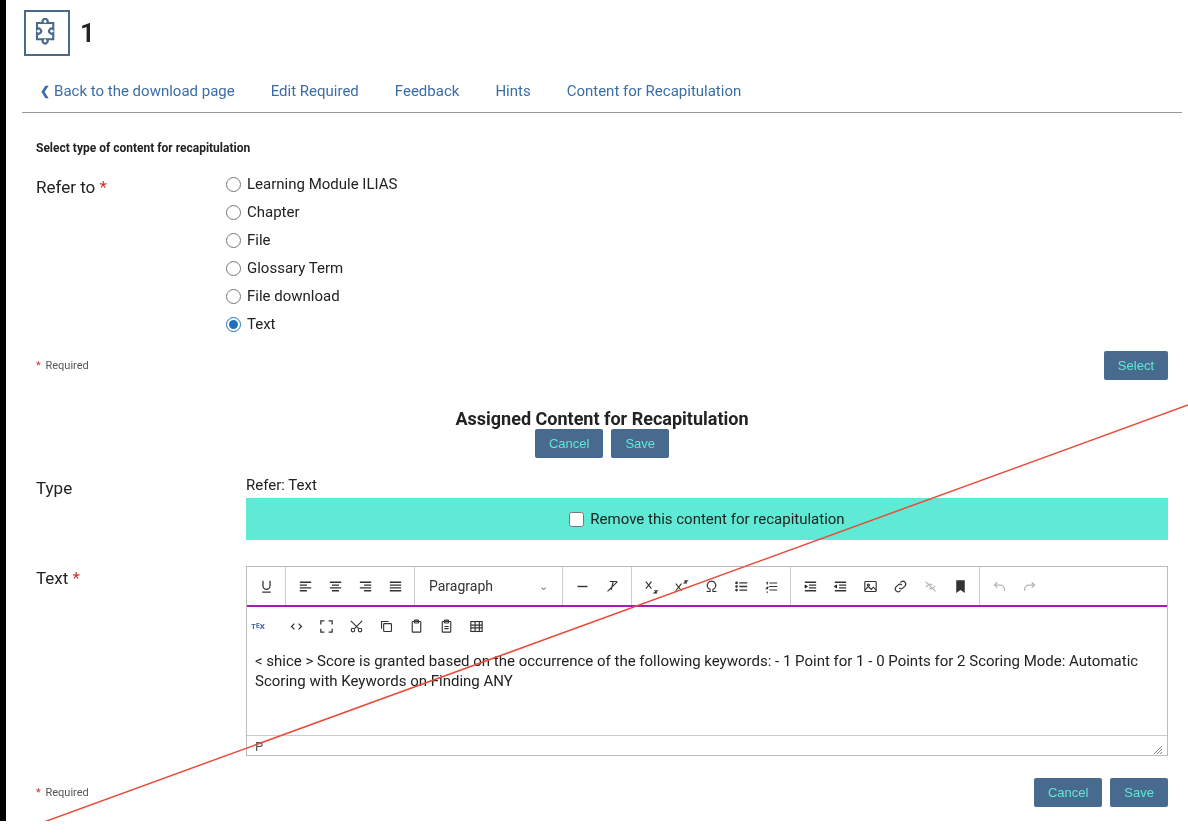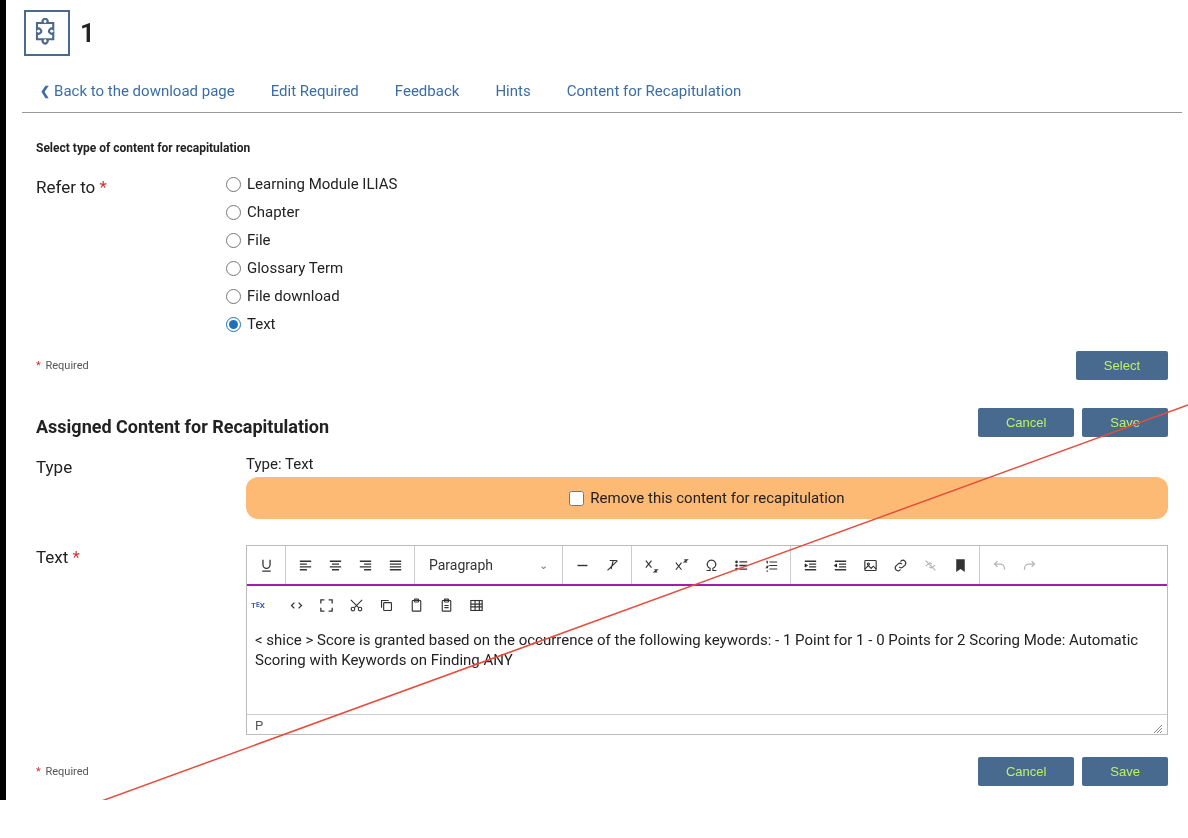--- a/index.html
+++ b/index.html
@@ -79,55 +79,55 @@
   }
   .req-star { color:#c33; }
   .radio-list { display:flex; flex-direction:column; gap:10px; font-size:15px;}
   .radio-item { display:flex; align-items:center; gap:6px; }
   .radio-item input[type=radio]{ width:15px; height:15px; }
   .radio-item input[type=radio]:checked { accent-color:#1e70bf; }
   .required-note { color:#555; font-size:11px;}
   .required-note .req-star { margin-right:2px;}
   .btn {
     background:#486a8f;
-    color:#bef264;
+    color:#5eead4;
     border:none;
-    padding:7px 28px;
+    padding:7px 14px;
     font-size:13px;
     border-radius:2px;
     cursor:pointer;
   }
   .section2 {
     padding: 28px 14px 0 14px;
   }
   .sec2-header {
     display:flex;
     justify-content:space-between;
-    align-items:flex-end;
+    align-items:center;
     margin-bottom:18px;
+    flex-direction:column;
   }
   .sec2-header h2 { font-size:18px; font-weight:700;}
   .sec2-buttons { display:flex; gap:8px;}
   .type-row {
     display:flex;
     align-items:flex-start;
   }
   .type-row .form-label { width:210px; }
   .type-right { flex:1; }
   .type-text { font-size:15px; margin-bottom:4px;}
   .remove-bar {
-    background:#fdba74;
+    background:#5eead4;
     padding:12px;
     display:flex;
     justify-content:center;
     align-items:center;
     gap:6px;
     font-size:15px;
     margin-top:4px;
-    border-radius:12px;
   }
   .remove-bar input[type=checkbox]{ width:15px; height:15px;}
   .editor-row {
     display:flex;
     margin-top:26px;
   }
   .editor-row .form-label { width:210px; }
   .editor-wrap { flex:1; }
   .editor {
     border:1px solid #bbb;
@@ -286,21 +286,21 @@
       <h2>Assigned Content for Recapitulation</h2>
       <div class="sec2-buttons">
         <button class="btn">Cancel</button>
         <button class="btn">Save</button>
       </div>
     </div>
 
     <div class="type-row">
       <div class="form-label">Type</div>
       <div class="type-right">
-        <div class="type-text">Type: Text</div>
+        <div class="type-text">Refer: Text</div>
         <div class="remove-bar">
           <input type="checkbox" style="">
           <span>Remove this content for recapitulation</span>
         </div>
       </div>
     </div>
 
     <div class="editor-row">
       <div class="form-label">
         <span>Text</span> <span class="req-star">*</span>

